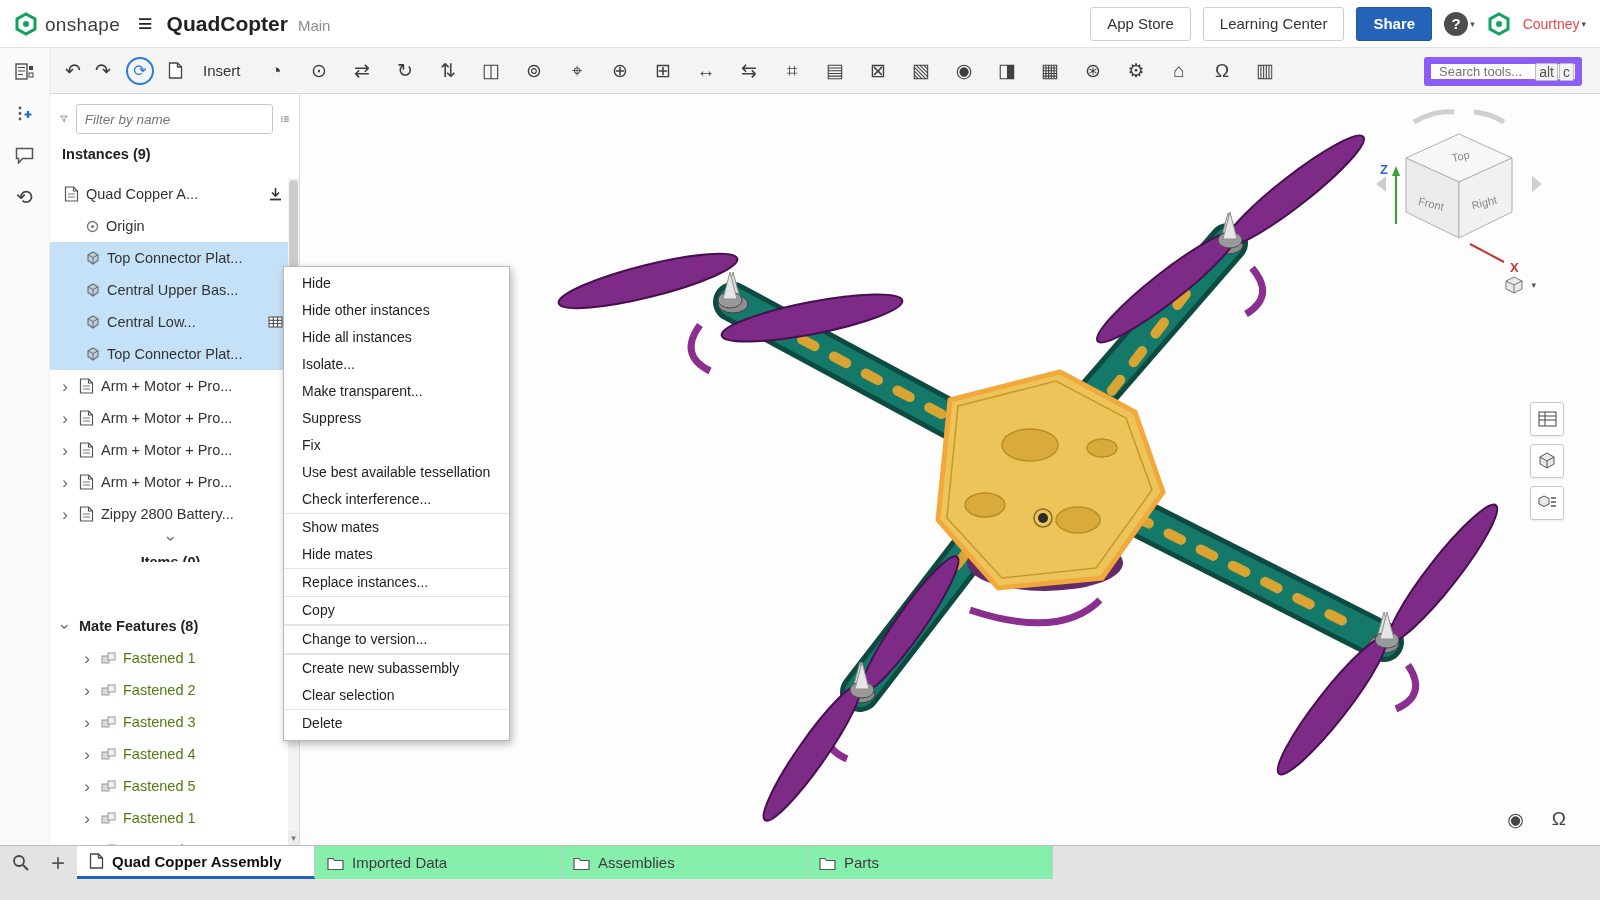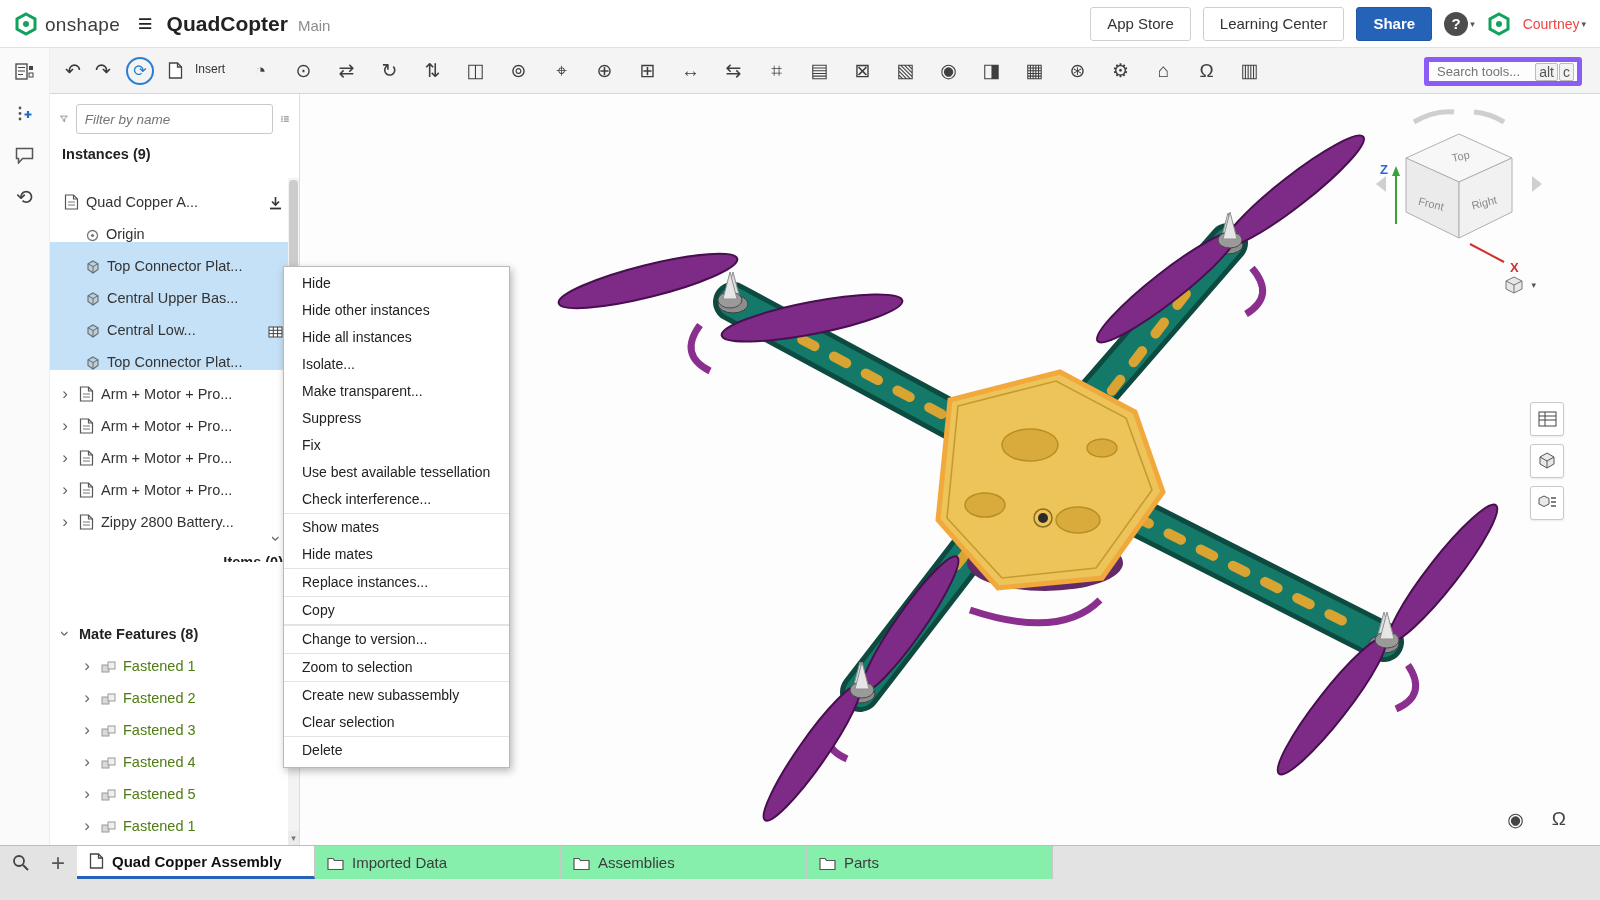--- a/index.html
+++ b/index.html
@@ -17,39 +17,39 @@
   .hbtn{height:34px;padding:0 16px;background:#fff;border:1px solid #cfcfcf;border-radius:3px;font-size:15px;color:#333;display:flex;align-items:center;cursor:pointer}
   .hbtn.share{background:#2563b9;border-color:#2058a8;color:#fff;font-weight:bold}
   .help-circle{width:24px;height:24px;border-radius:50%;background:#4d4d4d;color:#fff;font-weight:bold;font-size:15px;display:flex;align-items:center;justify-content:center}
   .caret{font-size:9px;color:#555;margin-left:2px}
   .user-name{font-size:14px;color:#ef4444}
 
   
   .toolbar{position:absolute;top:48px;left:50px;width:1550px;height:46px;background:#f4f4f4;border-bottom:1px solid #d6d6d6;display:flex;align-items:center;padding:0 8px;z-index:20}
   .tb-glyph{font-size:19px;color:#3a3a3a;width:30px;text-align:center;cursor:pointer}
   .tb-sync{width:28px;height:28px;border:2px solid #2a7fd4;border-radius:50%;color:#2a7fd4;font-size:16px;display:flex;align-items:center;justify-content:center;margin:0 8px;cursor:pointer}
-  .tb-insert{display:flex;gap:12px;font-size:12px;color:#333;margin:0 14px 0 6px;cursor:pointer}
+  .tb-insert{display:flex;gap:20px;font-size:15px;color:#333;margin:0 14px 0 6px;cursor:pointer}
   .tb-icons{display:flex;align-items:center}
   .tool-btn{width:43px;height:34px;display:flex;align-items:center;justify-content:center;font-size:19px;color:#3f3f3f;cursor:pointer;border-radius:3px}
   .search-wrap{position:absolute;right:18px;top:9px;width:158px;height:29px}
-  .search-wrap input{width:100%;height:100%;border:5px solid #8b5cf6;border-radius:3px;padding:0 44px 0 8px;font-size:13px;color:#555;background:#fdfdfd;font-family:"Liberation Sans",sans-serif}
+  .search-wrap input{width:100%;height:100%;border:7px solid #8b5cf6;border-radius:3px;padding:0 44px 0 8px;font-size:13px;color:#555;background:#fdfdfd;font-family:"Liberation Sans",sans-serif}
   .kbd{position:absolute;top:6px;font-size:14px;color:#555;border:1px solid #bbb;border-radius:2px;background:#f3f3f3;padding:1px 3px;line-height:1}
   .kbd.k1{right:24px}.kbd.k2{right:8px}
 
   
   .rail{position:absolute;top:48px;left:0;width:50px;height:797px;background:#fafafa;z-index:21;display:flex;flex-direction:column;align-items:center;padding-top:12px;gap:20px;border-right:1px solid #eee}
   .rail-ic{width:24px;height:22px;display:flex;align-items:center;justify-content:center;cursor:pointer;color:#444;font-size:19px}
 
   
   .panel{position:absolute;top:94px;left:50px;width:250px;height:751px;background:#fff;border-right:1px solid #ddd;z-index:10;overflow:hidden}
   .filter-row{position:absolute;top:8px;left:0;width:100%;height:34px;display:flex;align-items:center;padding:0 10px;gap:8px}
   .filter-row input{flex:1;height:30px;border:1px solid #c9c9c9;border-radius:3px;padding:0 8px;font-size:13.5px;font-style:italic;color:#666;font-family:"Liberation Sans",sans-serif}
   .panel-h{position:absolute;left:12px;font-weight:bold;font-size:14.5px;color:#222}
   .tree{position:absolute;top:84px;left:0;width:239px}
-  .tree-row{height:32px;display:flex;align-items:flex-end;gap:7px;cursor:pointer;padding-right:6px}
+  .tree-row{height:32px;display:flex;align-items:center;gap:7px;cursor:pointer;padding-right:6px}
   .tree-row.selected{background:#c5e1f7}
   .tree-label{font-size:14.5px;color:#333;white-space:nowrap;overflow:hidden}
   .tree-row.dim .tree-label{color:#4d7c0f}
   .tree-row.bold .tree-label{font-weight:bold;color:#222}
   .chev{font-size:17px;color:#666;width:14px;text-align:center;line-height:1}
   .chev.down{transform:rotate(90deg)}
   .tree-ic{display:flex;align-items:center;justify-content:center}
   .right-ic{margin-left:auto}
   .scroll-track{position:absolute;right:0;top:84px;width:11px;height:667px;background:#f3f3f3}
   .scroll-thumb{position:absolute;left:1px;top:2px;width:9px;height:153px;background:#cccccc;border-radius:4px}
@@ -562,21 +562,20 @@
     <div class="menu-item">Show mates</div>
     <div class="menu-item">Hide mates</div>
     <div class="menu-sep"></div>
     <div class="menu-item">Replace instances...</div>
     <div class="menu-sep"></div>
     <div class="menu-item">Copy</div>
     <div class="menu-sep"></div>
     <div class="menu-sep"></div>
     <div class="menu-item">Change to version...</div>
     <div class="menu-sep"></div>
-    <div class="menu-item">Zoom to selection</div>
     <div class="menu-sep"></div>
     <div class="menu-item">Create new subassembly</div>
     <div class="menu-item">Clear selection</div>
     <div class="menu-sep"></div>
     <div class="menu-item">Delete</div>
   </div>
 
 <div class="tabbar">
   <div class="tab-tools">
     <span class="tab-tool">

